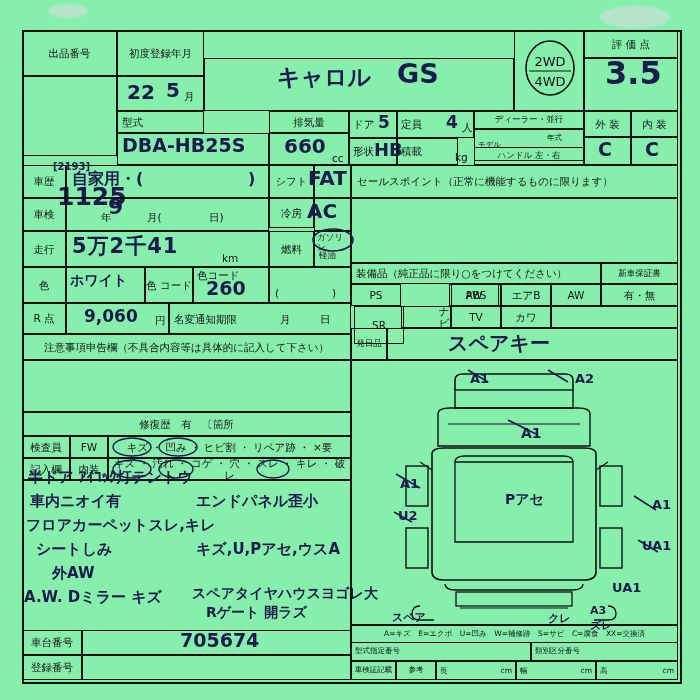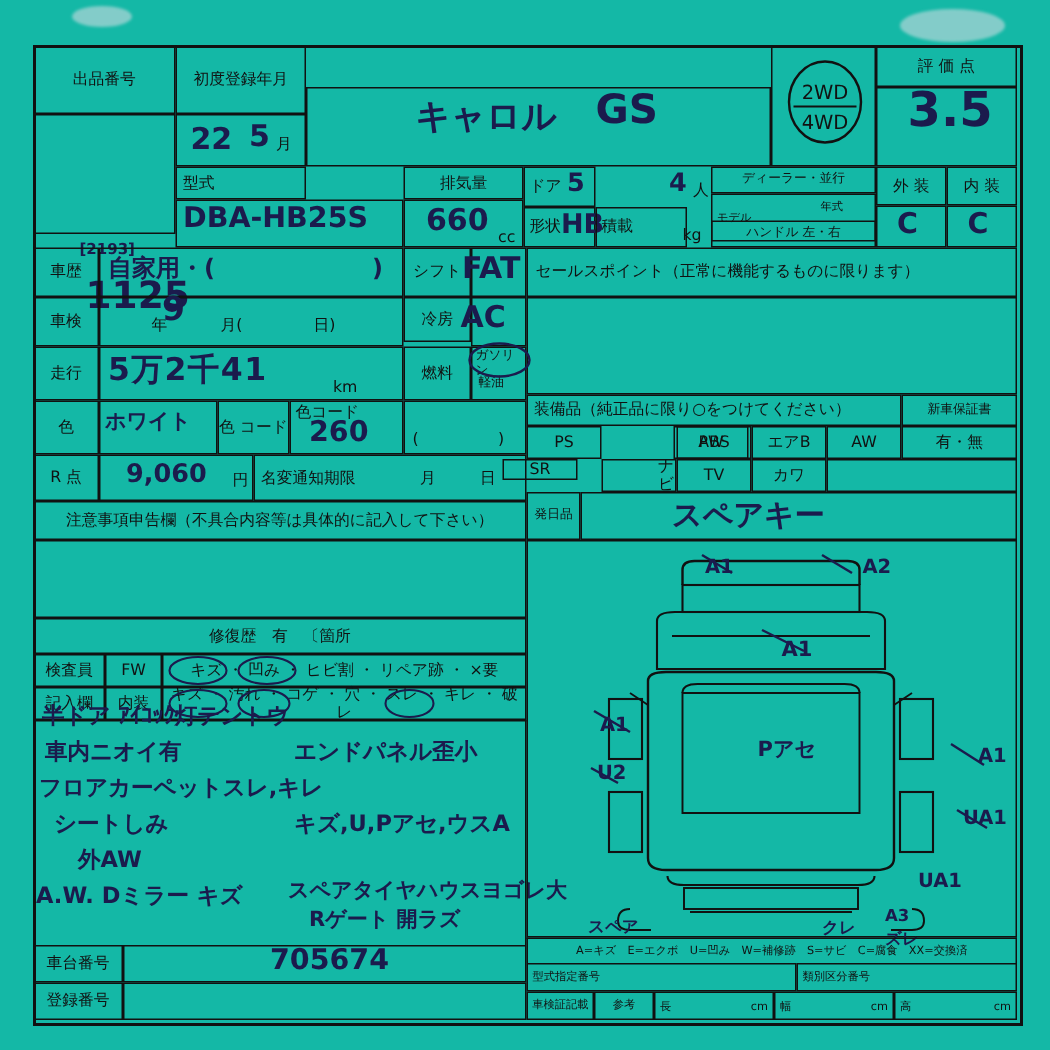--- a/index.html
+++ b/index.html
@@ -1,17 +1,17 @@
 <!DOCTYPE html>
 <html><head>
 <meta charset="utf-8">
 <style>
   html,body{margin:0;padding:0;background:#fff;}
   body{width:700px;height:700px;font-family:"DejaVu Sans","Liberation Sans",sans-serif;color:#1a1a1a;}
-  .sheet{position:relative;width:700px;height:700px;overflow:hidden;background:#14b8a6;}
+  .sheet{position:relative;width:700px;height:700px;overflow:hidden;background:#86efac;}
   .frame{position:absolute;left:22px;top:30px;width:656px;height:650px;border:2px solid #111;}
   .box{position:absolute;box-sizing:border-box;border:1px solid #111;}
   .lbl{font-size:10.5px;line-height:1.15;color:#111;}
   .hw{position:absolute;font-family:"DejaVu Sans","Liberation Sans",sans-serif;color:#1b1b4d;font-weight:bold;}
   .ctr{display:flex;align-items:center;justify-content:center;text-align:center;}
   .lft{display:flex;align-items:center;}
   .vsmall{font-size:8.5px;}
   .tiny{font-size:7.5px;}
   .t10{font-size:10px;}
   .t11{font-size:11px;}
@@ -59,20 +59,23 @@
   </div>
   <div class="box" style="left:269px;top:133px;width:80px;height:32px;"></div>
   <div class="hw" style="left:284px;top:134px;font-size:20px;">660</div>
   <div class="lbl" style="position:absolute;left:332px;top:152px;">cc</div>
 
   <div class="box" style="left:349px;top:111px;width:48px;height:27px;">
     <div class="lbl lft" style="height:100%;padding-left:3px;">ドア</div>
   </div>
   <div class="hw" style="left:378px;top:112px;font-size:17px;">5</div>
 
+  <div class="box" style="left:397px;top:111px;width:77px;height:27px;">
+    <div class="lbl lft" style="height:100%;padding-left:3px;">定員</div>
+  </div>
   <div class="hw" style="left:446px;top:112px;font-size:17px;">4</div>
   <div class="lbl" style="position:absolute;left:462px;top:121px;">人</div>
 
   <div class="box" style="left:349px;top:138px;width:48px;height:27px;">
     <div class="lbl lft" style="height:100%;padding-left:3px;">形状</div>
   </div>
   <div class="hw" style="left:374px;top:139px;font-size:18px;">HB</div>
 
   <div class="box" style="left:397px;top:138px;width:61px;height:27px;">
     <div class="lbl lft" style="height:100%;padding-left:3px;">積載</div>
@@ -187,21 +190,21 @@
   <div class="box" style="left:501px;top:284px;width:50px;height:22px;">
     <div class="lbl ctr" style="height:100%;">エアB</div>
   </div>
   <div class="box" style="left:551px;top:284px;width:50px;height:22px;">
     <div class="lbl ctr" style="height:100%;">AW</div>
   </div>
   <div class="box" style="left:601px;top:284px;width:77px;height:22px;">
     <div class="lbl ctr" style="height:100%;">有・無</div>
   </div>
 
-  <div class="box" style="left:335px;top:306px;width:50px;height:14px;">
+  <div class="box" style="left:354px;top:306px;width:50px;height:38px;">
     <div class="lbl ctr" style="height:100%;">SR</div>
   </div>
   <div class="box" style="left:401px;top:306px;width:50px;height:22px;">
     <div class="lbl ctr" style="height:100%;padding-left:36px;">ナビ</div>
   </div>
   <div class="box" style="left:451px;top:306px;width:50px;height:22px;">
     <div class="lbl ctr" style="height:100%;">TV</div>
   </div>
   <div class="box" style="left:501px;top:306px;width:50px;height:22px;">
     <div class="lbl ctr" style="height:100%;">カワ</div>

